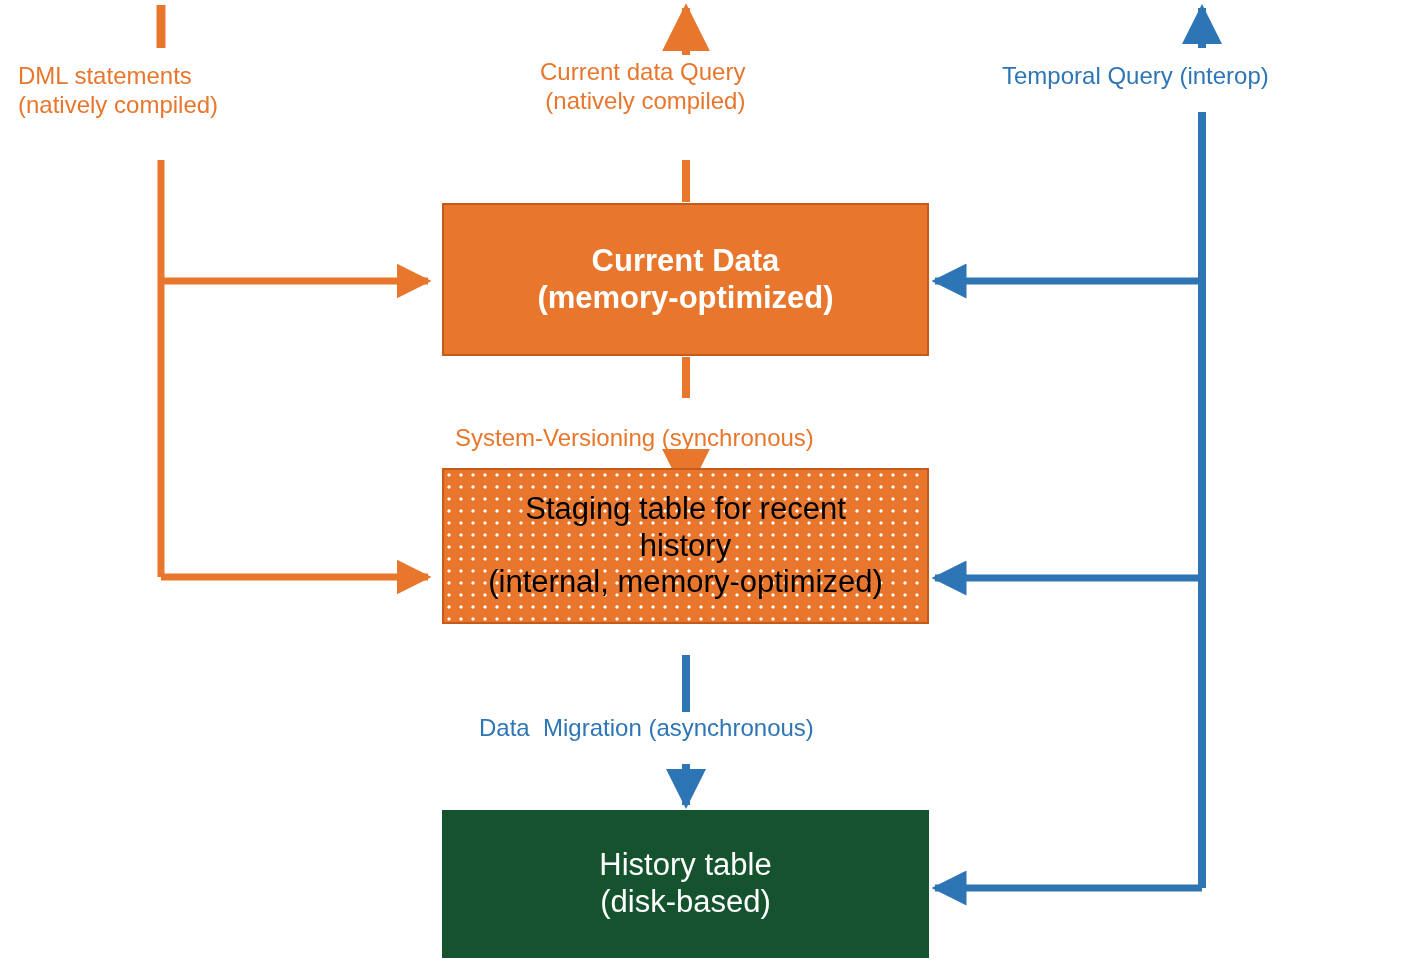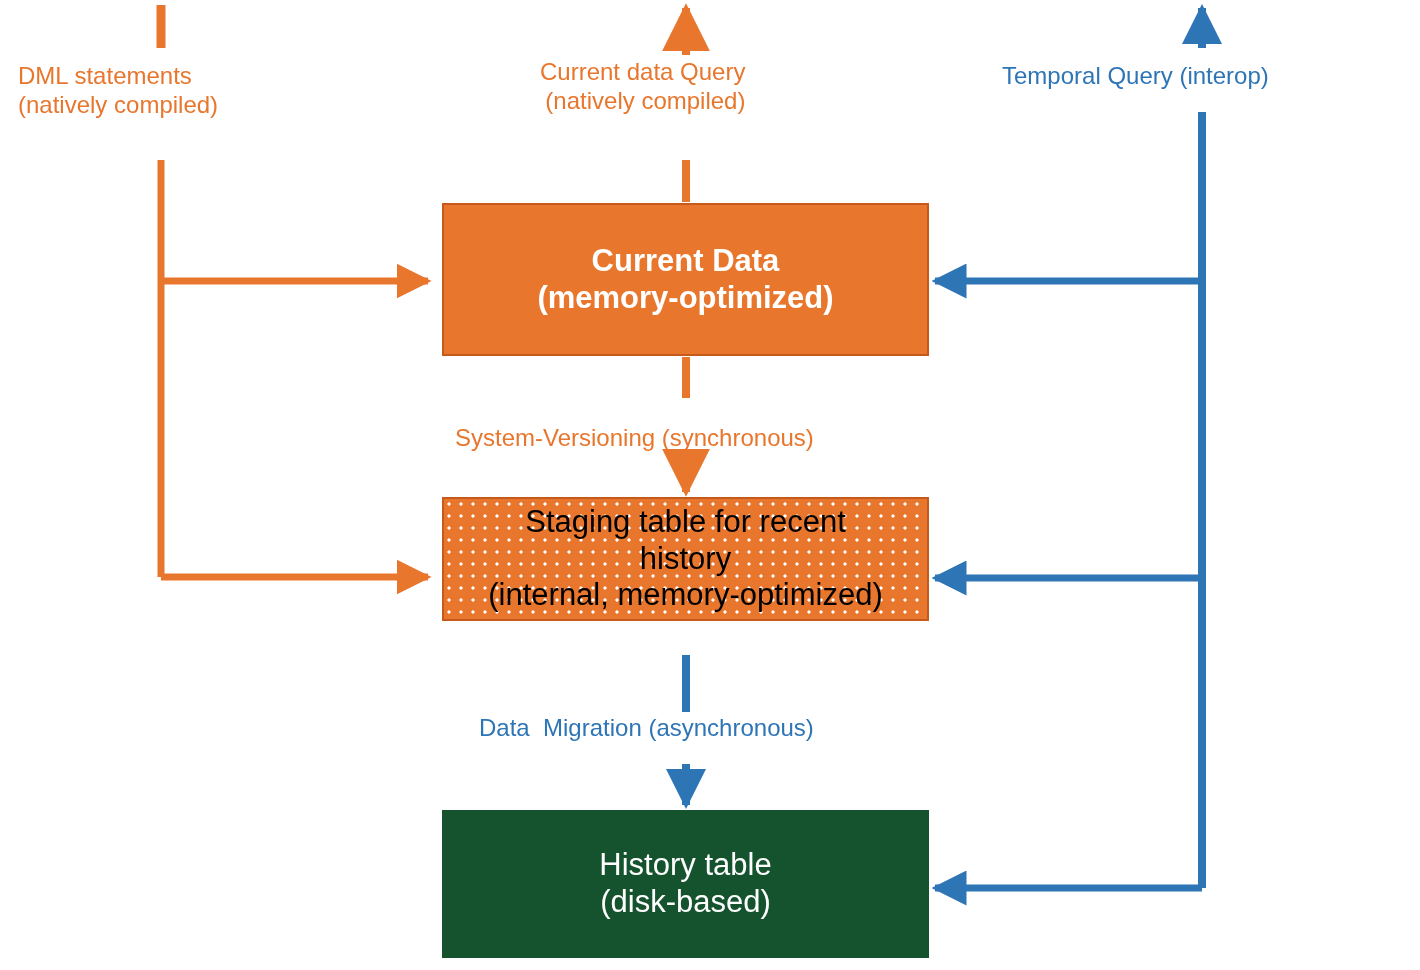--- a/index.html
+++ b/index.html
@@ -51,23 +51,23 @@
     background: #E8762C;
     border: 2px solid #C55A1B;
     color: #ffffff;
     font-size: 31px;
     font-weight: bold;
   }
 
   
   #node-staging {
     left: 442px;
-    top: 497px;
+    top: 468px;
     width: 487px;
-    height: 124px;
+    height: 156px;
     background-color: #E8762C;
     background-image:
       radial-gradient(circle at 2px 2px, #ffffff 1.4px, rgba(255,255,255,0) 1.8px);
     background-size: 12px 12px;
     background-position: 3px 3px;
     border: 2px solid #C55A1B;
     color: #000000;
     font-size: 31px;
   }
 

